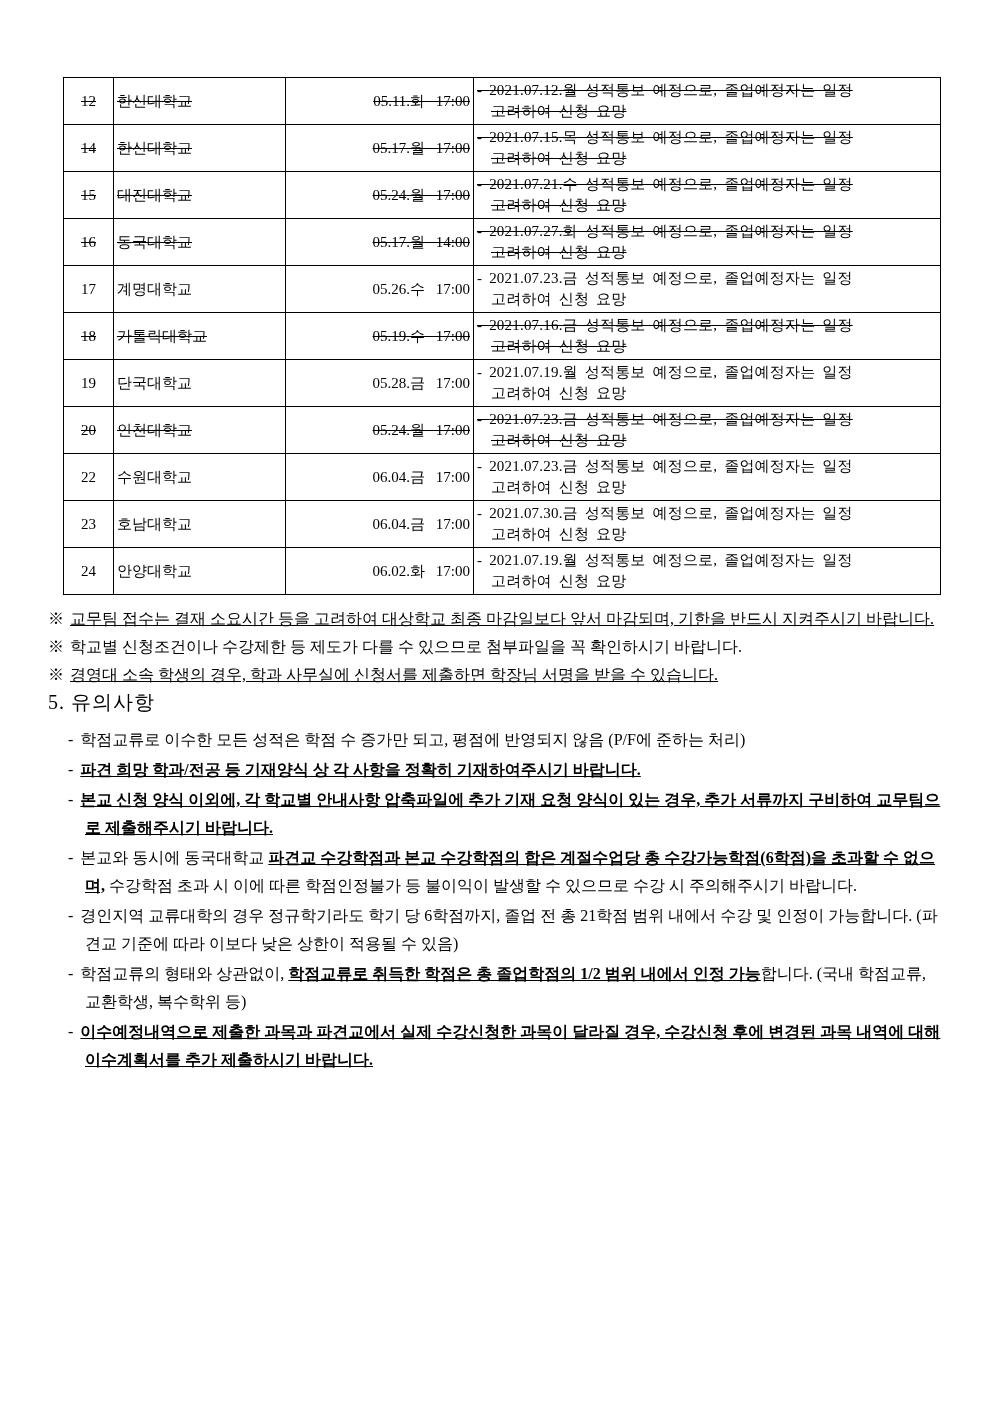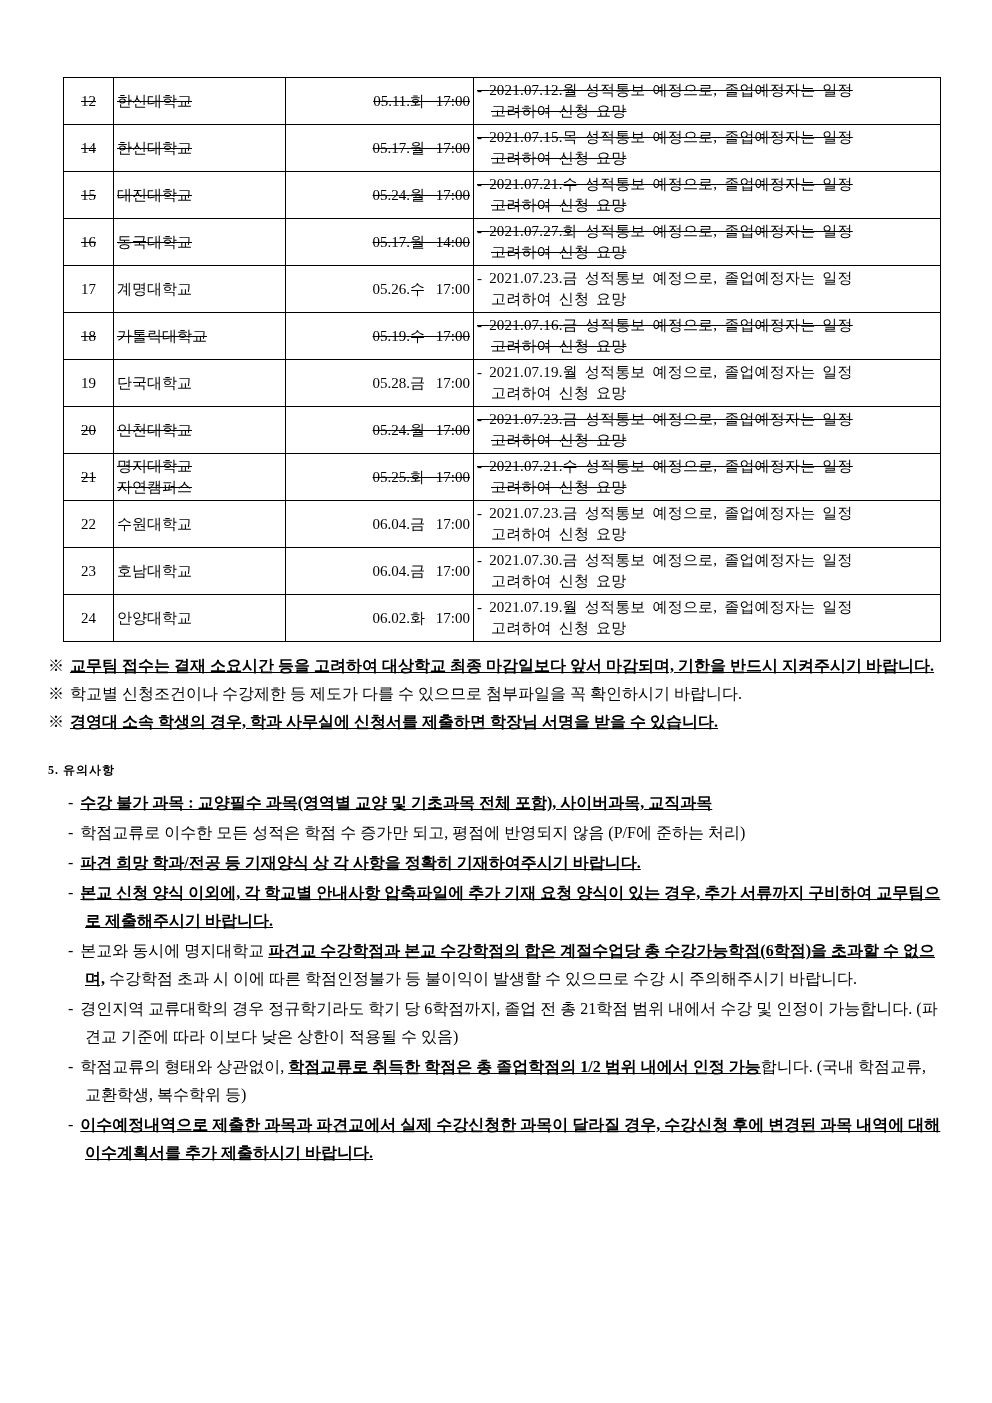--- a/index.html
+++ b/index.html
@@ -51,29 +51,28 @@
     margin-top: 10px;
     font-size: 16px;
     line-height: 28px;
   }
   .note {
     padding-left: 24px;
     text-indent: -24px;
   }
   .note .marker { padding-right: 6px; }
   .note.em .ntext {
-    font-weight: bold;
+    font-weight: normal;
     text-decoration: underline;
   }
 
   
   .sec5-title {
-    margin-top: 26px;
-    font-size: 12px;
-    font-weight: bold;
+    font-size: 20px;
+    font-weight: normal;
     letter-spacing: 1px;
   }
   .bullets {
     margin-top: 10px;
     font-size: 16px;
     line-height: 28px;
   }
   .bullet {
     margin-left: 20px;
     padding-left: 17px;
@@ -162,30 +161,20 @@
         </tr>
         <tr class="row struck">
           <td class="c-no">20</td>
           <td class="c-univ">인천대학교</td>
           <td class="c-date">05.24.월 17:00</td>
           <td class="c-remark">
             <div class="r1"><span class="dash">- </span>2021.07.23.금 성적통보 예정으로, 졸업예정자는 일정</div>
             <div class="r2">고려하여 신청 요망</div>
           </td>
         </tr>
-        <tr class="row struck">
-          <td class="c-no">21</td>
-          <td class="c-univ">명지대학교
-자연캠퍼스</td>
-          <td class="c-date">05.25.화 17:00</td>
-          <td class="c-remark">
-            <div class="r1"><span class="dash">- </span>2021.07.21.수 성적통보 예정으로, 졸업예정자는 일정</div>
-            <div class="r2">고려하여 신청 요망</div>
-          </td>
-        </tr>
         <tr class="row">
           <td class="c-no">22</td>
           <td class="c-univ">수원대학교</td>
           <td class="c-date">06.04.금 17:00</td>
           <td class="c-remark">
             <div class="r1"><span class="dash">- </span>2021.07.23.금 성적통보 예정으로, 졸업예정자는 일정</div>
             <div class="r2">고려하여 신청 요망</div>
           </td>
         </tr>
         <tr class="row">
@@ -211,24 +200,23 @@
 
   <div class="notes" id="notes-list">
       <div class="note em"><span class="marker">※</span><span class="ntext">교무팀 접수는 결재 소요시간 등을 고려하여 대상학교 최종 마감일보다 앞서 마감되며, 기한을 반드시 지켜주시기 바랍니다.</span></div>
       <div class="note"><span class="marker">※</span><span class="ntext">학교별 신청조건이나 수강제한 등 제도가 다를 수 있으므로 첨부파일을 꼭 확인하시기 바랍니다.</span></div>
       <div class="note em"><span class="marker">※</span><span class="ntext">경영대 소속 학생의 경우, 학과 사무실에 신청서를 제출하면 학장님 서명을 받을 수 있습니다.</span></div>
     </div>
 
   <div class="sec5">
     <div class="sec5-title">5. 유의사항</div>
     <div class="bullets" id="bullet-list">
-        <div class="bullet"><span class="dash">-</span><span class="seg b u">수강 불가 과목 : 교양필수 과목(영역별 교양 및 기초과목 전체 포함), 사이버과목, 교직과목</span></div>
         <div class="bullet"><span class="dash">-</span><span class="seg">학점교류로 이수한 모든 성적은 학점 수 증가만 되고, 평점에 반영되지 않음  (P/F에 준하는 처리)</span></div>
         <div class="bullet"><span class="dash">-</span><span class="seg b u">파견 희망 학과/전공 등 기재양식 상 각 사항을 정확히 기재하여주시기 바랍니다.</span></div>
         <div class="bullet"><span class="dash">-</span><span class="seg b u">본교 신청 양식 이외에, 각 학교별 안내사항 압축파일에 추가 기재 요청 양식이 있는 경우, 추가 서류까지 구비하여 교무팀으로 제출해주시기 바랍니다.</span></div>
-        <div class="bullet"><span class="dash">-</span><span class="seg">본교와 동시에 명지대학교 </span><span class="seg b u">파견교 수강학점과 본교 수강학점의 합은 계절수업당 총 수강가능학점(6학점)을 초과할 수 없으며,</span><span class="seg"> 수강학점 초과 시 이에 따른 학점인정불가 등 불이익이 발생할 수 있으므로 수강 시 주의해주시기 바랍니다.</span></div>
+        <div class="bullet"><span class="dash">-</span><span class="seg">본교와 동시에 동국대학교 </span><span class="seg b u">파견교 수강학점과 본교 수강학점의 합은 계절수업당 총 수강가능학점(6학점)을 초과할 수 없으며,</span><span class="seg"> 수강학점 초과 시 이에 따른 학점인정불가 등 불이익이 발생할 수 있으므로 수강 시 주의해주시기 바랍니다.</span></div>
         <div class="bullet"><span class="dash">-</span><span class="seg">경인지역 교류대학의 경우 정규학기라도 학기 당 6학점까지, 졸업 전 총 21학점 범위 내에서 수강 및 인정이 가능합니다. (파견교 기준에 따라 이보다 낮은 상한이 적용될 수 있음)</span></div>
         <div class="bullet"><span class="dash">-</span><span class="seg">학점교류의 형태와 상관없이, </span><span class="seg b u">학점교류로 취득한 학점은 총 졸업학점의 1/2 범위 내에서 인정 가능</span><span class="seg">합니다. (국내 학점교류, 교환학생, 복수학위 등)</span></div>
         <div class="bullet"><span class="dash">-</span><span class="seg b u">이수예정내역으로 제출한 과목과 파견교에서 실제 수강신청한 과목이 달라질 경우, 수강신청 후에 변경된 과목 내역에 대해 이수계획서를 추가 제출하시기 바랍니다.</span></div>
       </div>
   </div>
 
 </div>
 
 </body></html>

